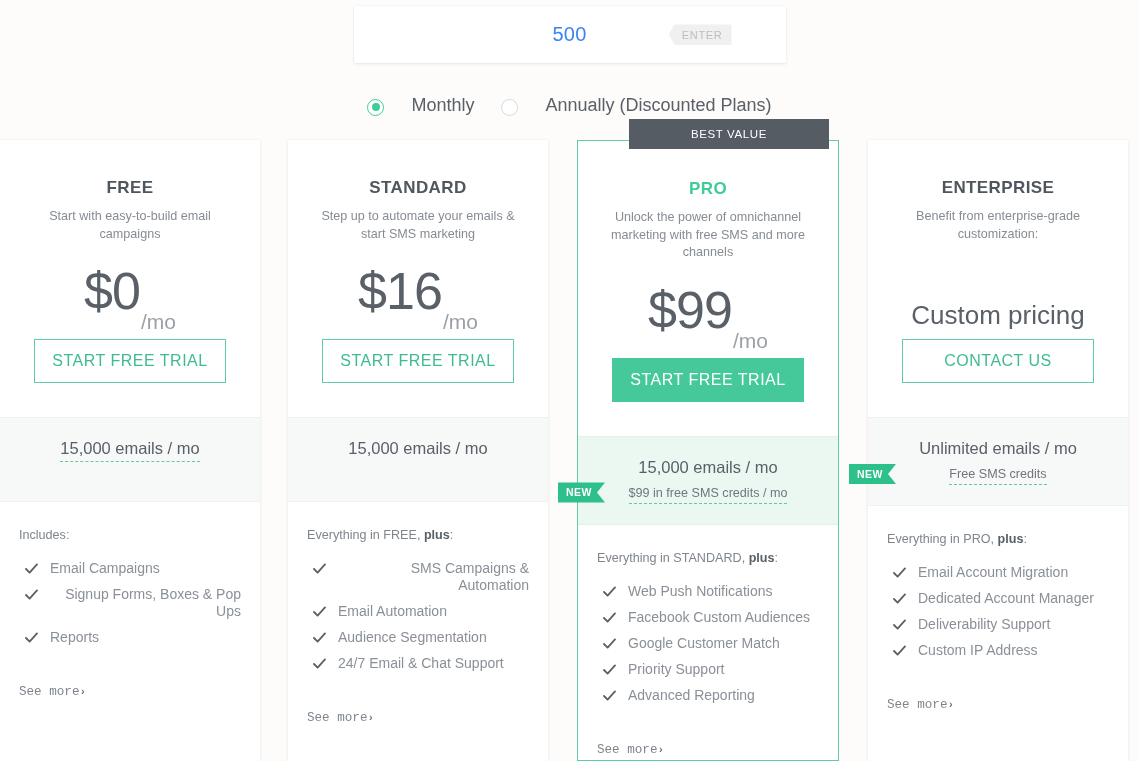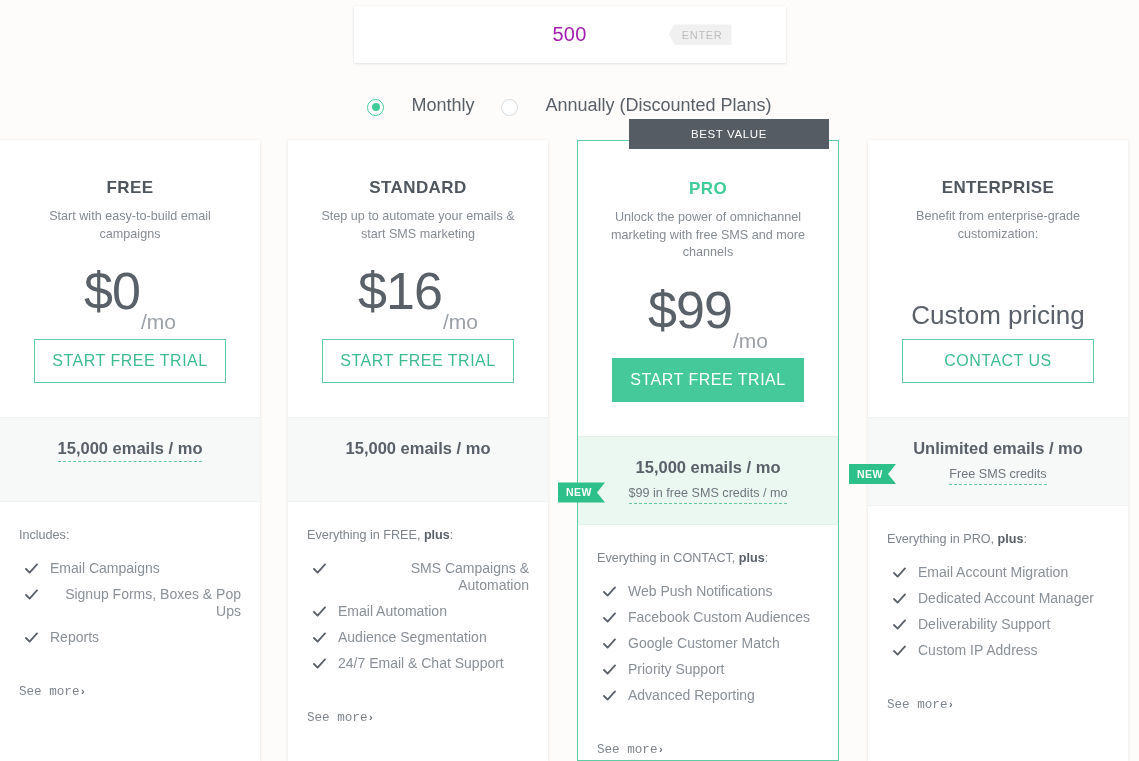--- a/index.html
+++ b/index.html
@@ -30,21 +30,21 @@
     background: #ffffff;
     box-shadow: 0 1px 3px rgba(0,0,0,0.09), 0 0 1px rgba(0,0,0,0.08);
     display: flex;
     align-items: center;
     justify-content: center;
     position: relative;
   }
 
   .contacts-value {
     font-size: 20px;
-    color: #a21caf;
+    color: #3b82f6;
     letter-spacing: 0.2px;
     background: transparent;
     border: 0;
     outline: none;
     text-align: center;
     font-family: "Liberation Sans", sans-serif;
     width: 120px;
   }
 
   .enter-badge {
@@ -225,21 +225,21 @@
     min-height: 85px;
     padding: 21px 10px 20px;
     text-align: center;
     position: relative;
   }
   .emails-band.tinted { background: #ebf8f2; border-color: #e0f2e9; }
 
   .emails-main {
     font-size: 16.5px;
     color: #5a6068;
-    font-weight: 700;
+    font-weight: 400;
     display: inline-block;
   }
   .emails-main.dotted {
     border-bottom: 1px dashed #64c9a2;
     padding-bottom: 3px;
   }
   .emails-sub {
     font-size: 12.6px;
     color: #6f767d;
     display: inline-block;
@@ -453,21 +453,21 @@
     <div class="cta-wrap">
       <button class="cta filled">START FREE TRIAL</button>
     </div>
     <div class="emails-band tinted">
       <span class="new-badge">NEW</span>
       <div class="emails-main">15,000 emails / mo</div>
       <div class="emails-sub">$99 in free SMS credits / mo</div>
     </div>
     <div class="features">
       <div class="feat-intro">
-        <span>Everything in CONTACT, </span><b>plus</b><span>:</span>
+        <span>Everything in STANDARD, </span><b>plus</b><span>:</span>
       </div>
       <ul class="feat-list">
         <li class="feat-item">
           <span class="check-icon">
               <svg width="13" height="17" viewBox="0 0 13 17">
                 <path d="M1 9 L4.6 12.6 L12 4.4" stroke="#5a6068" stroke-width="1.8" fill="none" stroke-linecap="round" stroke-linejoin="round"></path>
               </svg>
             </span>
           <span>Web Push Notifications</span>
         </li>

